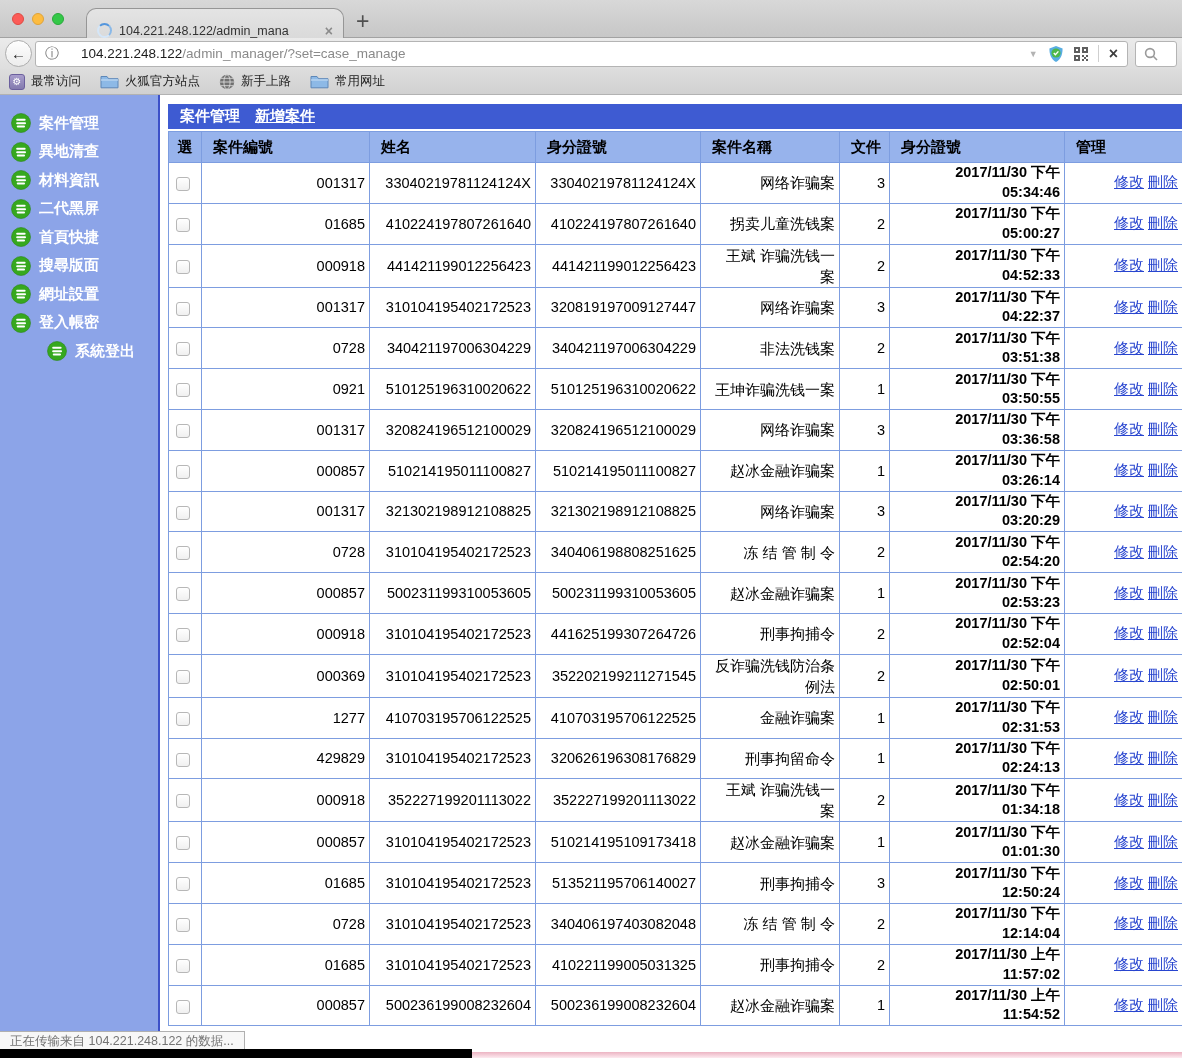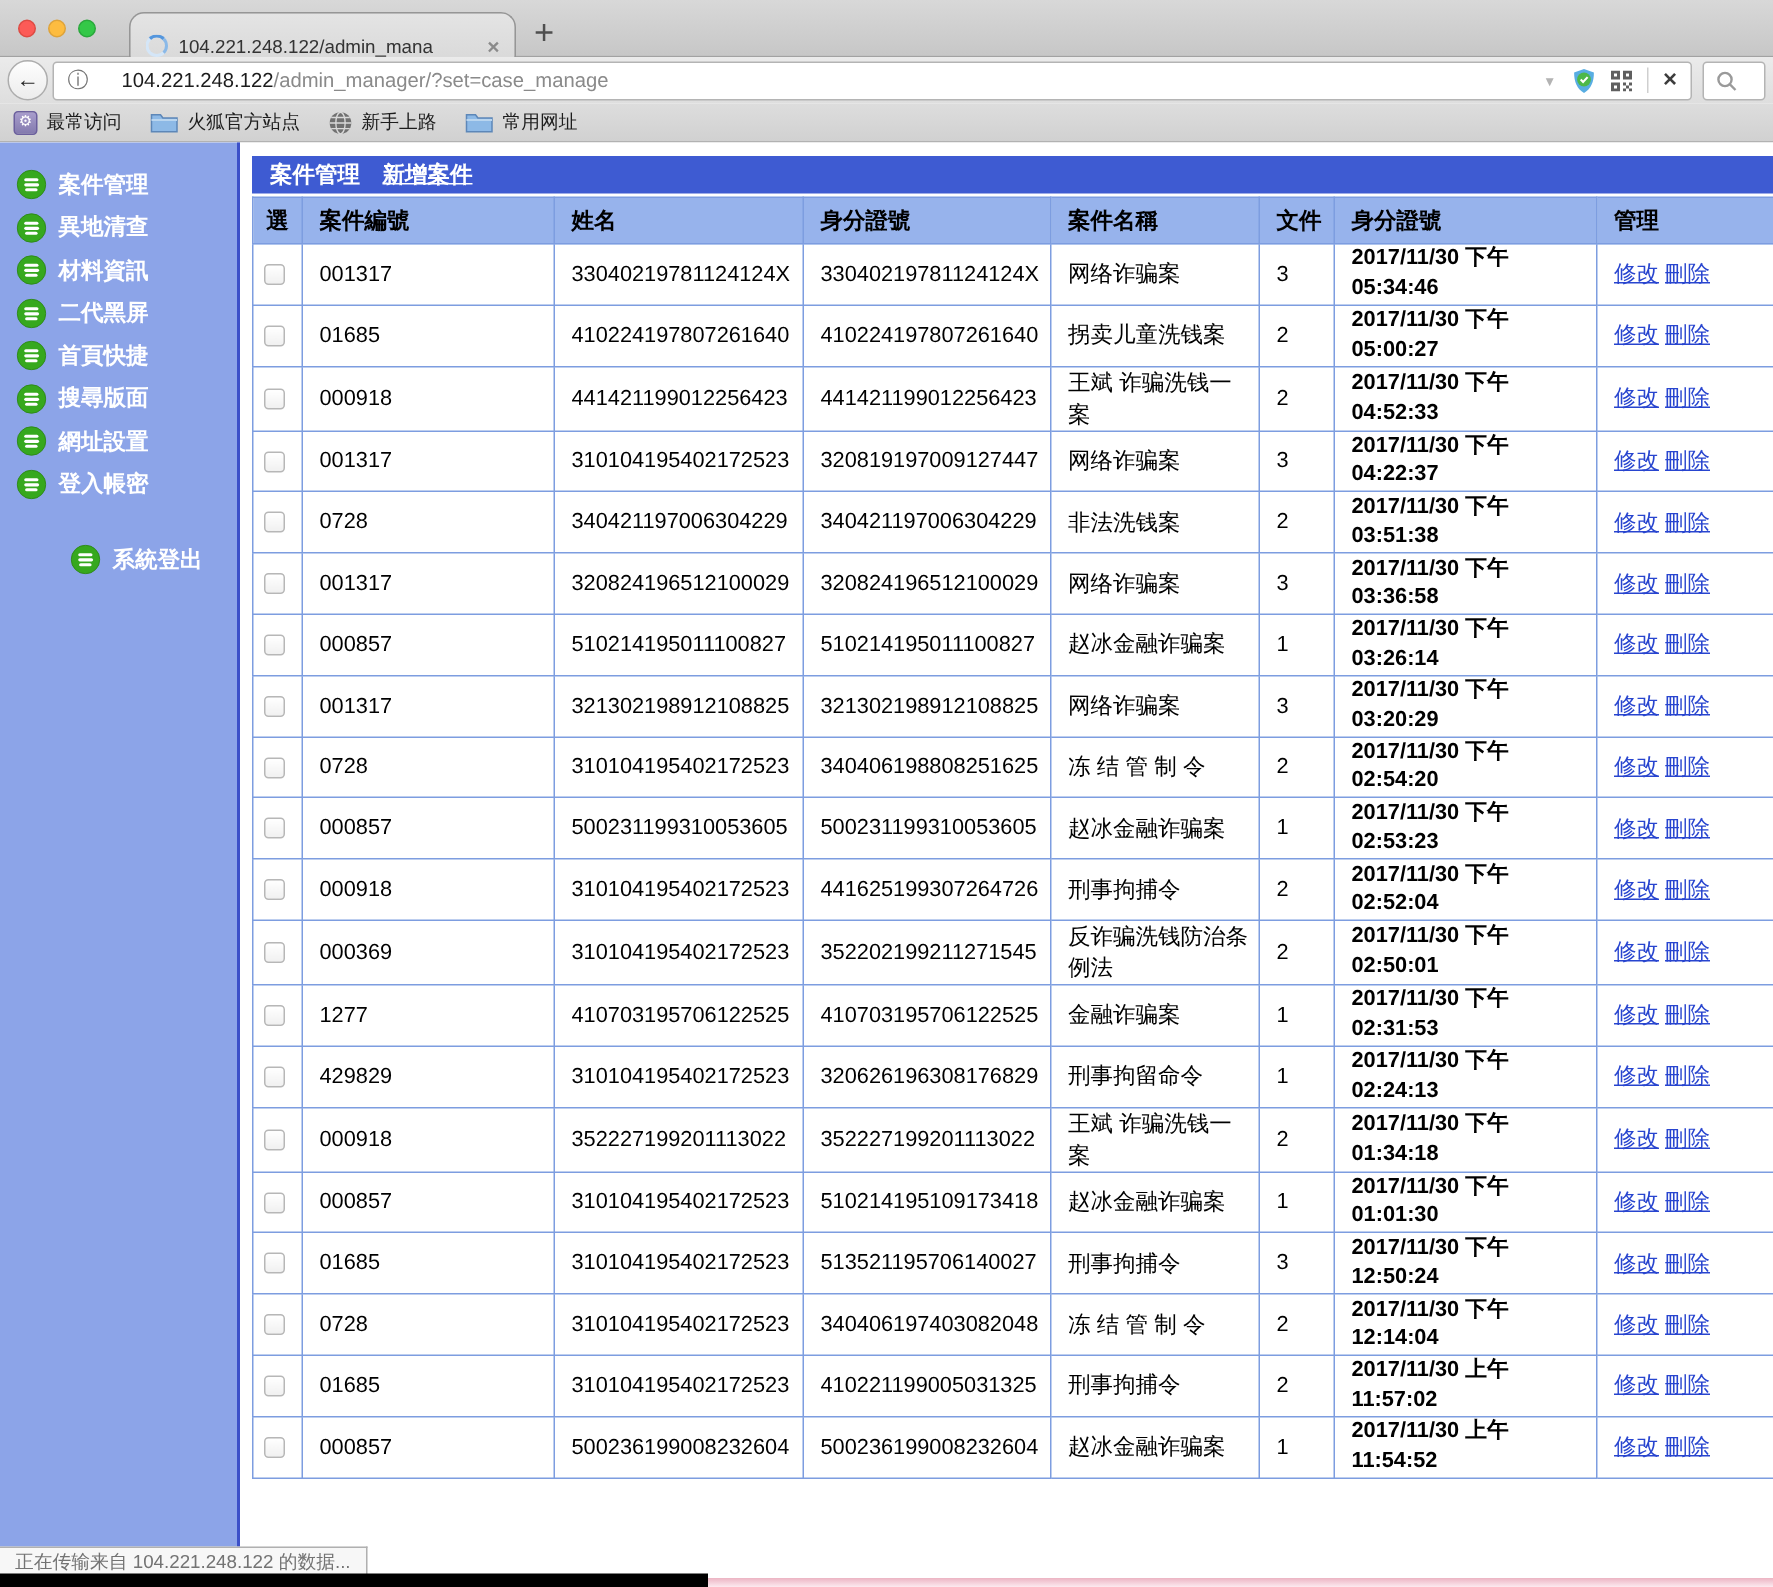--- a/index.html
+++ b/index.html
@@ -50,30 +50,30 @@
     font-size:10px;display:flex;align-items:center;justify-content:center;}
   .bm-ic{flex:none;}
   
   .page{position:absolute;top:95px;left:0;right:0;bottom:0;background:#fff;}
   .sidebar{position:absolute;left:0;top:0;bottom:0;width:160px;box-sizing:border-box;
     background:#8ca4e8;border-right:2px solid #3c50c8;}
   .side-list{list-style:none;margin:14px 0 0 0;padding:0;}
   .side-item{height:28.5px;display:flex;align-items:center;padding-left:11px;
     color:#fff;font-weight:bold;font-size:15px;gap:8px;cursor:pointer;}
   .side-item svg{flex:none;}
-  .side-item.logout{margin-top:22px;padding-left:47px;}
+  .side-item.logout{padding-left:47px;}
   .main{position:absolute;left:168px;top:0;width:1014px;bottom:0;}
   .header-bar{margin-top:9px;height:25px;background:#3e5bd2;color:#fff;
     display:flex;align-items:center;padding-left:12px;gap:15px;font-size:15px;font-weight:bold;}
   .new-case{color:#fff;text-decoration:underline;cursor:pointer;}
   table{border-collapse:collapse;table-layout:fixed;width:1014px;margin-top:2px;}
   th{background:#97b3ec;height:30px;font-size:15px;font-weight:bold;color:#000;
     text-align:left;padding:0 0 0 11px;border:1px solid #7d9de0;}
   th.h0{text-align:center;padding-left:0;}
-  tbody tr{height:40.8px;}
+  tbody tr{height:40.8px;text-align:right;}
   td{border:1px solid #7d9de0;font-size:14.5px;color:#000;background:#fff;
     padding:0 4px 0 11px;vertical-align:middle;}
   td.c0{text-align:center;padding-left:0;}
   .checkbox{display:inline-block;width:14px;height:14px;box-sizing:border-box;
     border:1.5px solid #b7b7b7;border-radius:3px;background:linear-gradient(#fff,#f0f0f0);
     vertical-align:middle;cursor:pointer;}
   td.c4{font-size:15px;line-height:21px;}
   td.c6{font-weight:bold;line-height:19.5px;}
   a.action{color:#2845cf;font-size:15px;text-decoration:underline;cursor:pointer;}
   td.c7 a.action + a.action{margin-left:4px;}
@@ -349,20 +349,30 @@
             <td class="c1">0728</td>
             <td class="c2">340421197006304229</td>
             <td class="c3">340421197006304229</td>
             <td class="c4">非法洗钱案</td>
             <td class="c5">2</td>
             <td class="c6"><span>2017/11/30 下午</span><br><span>03:51:38</span></td>
             <td class="c7"><a class="action" href="#">修改</a><a class="action" href="#">刪除</a></td>
           </tr>
           <tr>
             <td class="c0"><span class="checkbox"></span></td>
+            <td class="c1">0921</td>
+            <td class="c2">510125196310020622</td>
+            <td class="c3">510125196310020622</td>
+            <td class="c4">王坤诈骗洗钱一案</td>
+            <td class="c5">1</td>
+            <td class="c6"><span>2017/11/30 下午</span><br><span>03:50:55</span></td>
+            <td class="c7"><a class="action" href="#">修改</a><a class="action" href="#">刪除</a></td>
+          </tr>
+          <tr>
+            <td class="c0"><span class="checkbox"></span></td>
             <td class="c1">001317</td>
             <td class="c2">320824196512100029</td>
             <td class="c3">320824196512100029</td>
             <td class="c4">网络诈骗案</td>
             <td class="c5">3</td>
             <td class="c6"><span>2017/11/30 下午</span><br><span>03:36:58</span></td>
             <td class="c7"><a class="action" href="#">修改</a><a class="action" href="#">刪除</a></td>
           </tr>
           <tr>
             <td class="c0"><span class="checkbox"></span></td>

